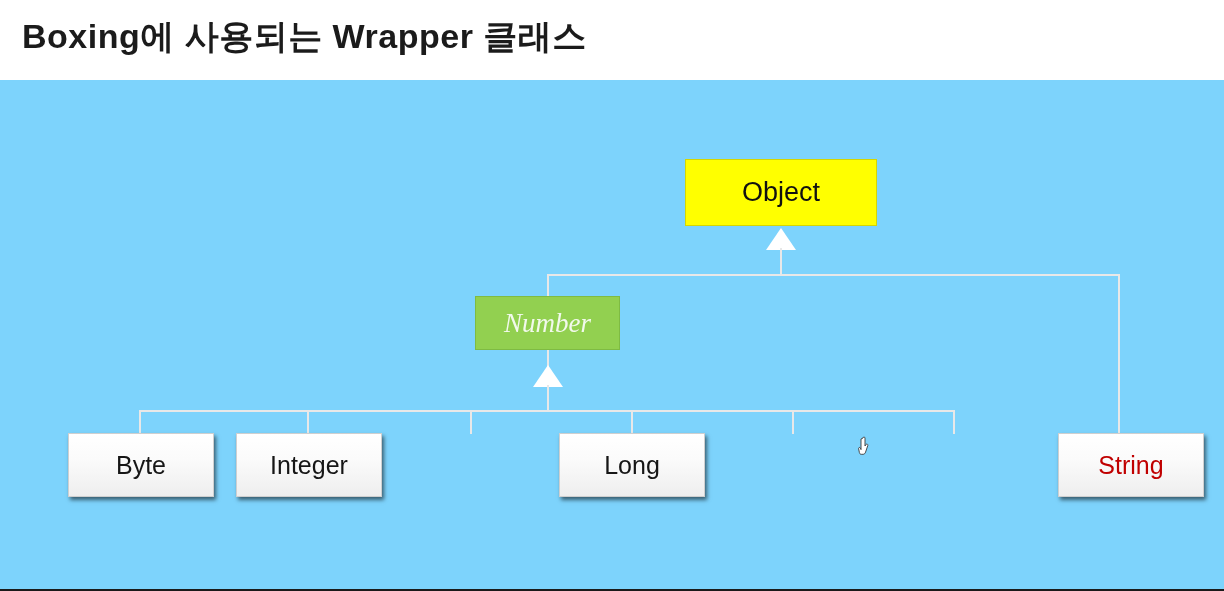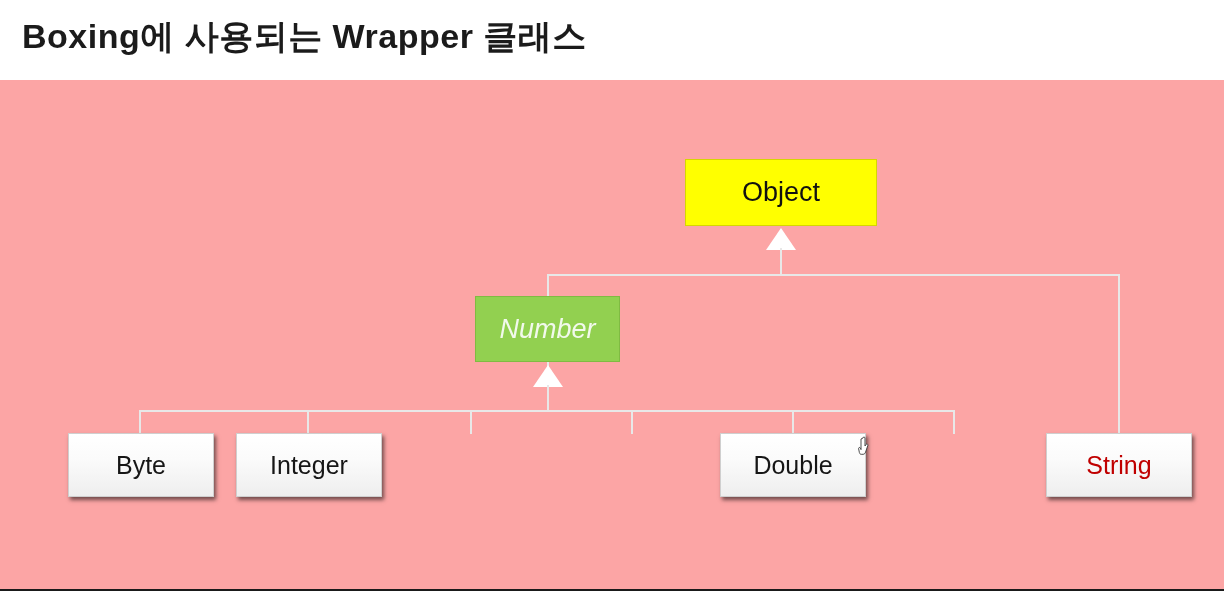--- a/index.html
+++ b/index.html
@@ -43,21 +43,21 @@
     white-space: nowrap;
   }
 
   
   #canvas {
     position: absolute;
     left: 0;
     top: 80px;
     width: 1224px;
     height: 511px;
-    background: #fca5a5;
+    background: #7dd3fc;
     overflow: hidden;
   }
   #canvas::after {
     content: "";
     position: absolute;
     left: 0;
     bottom: 0;
     width: 100%;
     height: 2px;
     background: #1a1a1a;
@@ -91,20 +91,21 @@
 
   .node-leaf {
     background: linear-gradient(180deg, #ffffff 0%, #fbfbfb 40%, #eeeeee 100%);
     color: #161616;
     font-size: 25px;
     border: 1px solid #cfcfcf;
     box-shadow: 2px 3px 4px rgba(0,0,0,0.55);
   }
   .node-leaf.accent-red {
     color: #c00000;
+    margin-left: 12px;
   }
 
   
   .conn {
     position: absolute;
     background: #e8e8e8;
   }
   .conn-h { height: 2px; }
   .conn-v { width: 2px; }
 
@@ -142,21 +143,21 @@
 
     <div class="arrow-up" style="left:766px; top:148px;"></div>
     <div class="conn conn-v" style="left:780px; top:168px; height:28px;"></div>
 
     <div class="conn conn-h" style="left:547px; top:194px; width:573px;"></div>
 
     <div class="conn conn-v" style="left:547px; top:194px; height:98px;"></div>
 
     <div class="conn conn-v" style="left:1118px; top:194px; height:160px;"></div>
 
-    <div class="node node-number" style="left:475px; top:216px; width:145px; height:66px;">
+    <div class="node node-number" style="left:475px; top:216px; width:145px; height:54px;font-family:Liberation Serif, serif;">
       <span>Number</span>
     </div>
 
     <div class="arrow-up" style="left:533px; top:285px;"></div>
     <div class="conn conn-v" style="left:547px; top:305px; height:26px;"></div>
 
     <div class="conn conn-h" style="left:139px; top:330px; width:816px;"></div>
 
     <div class="conn conn-v" style="left:139px; top:330px; height:24px;"></div>
     <div class="conn conn-v" style="left:307px; top:330px; height:24px;"></div>
@@ -167,24 +168,24 @@
 
     <div class="node node-leaf" style="left:68px; top:353px; width:146px; height:64px;">
       <span>Byte</span>
     </div>
 
     <div class="node node-leaf" style="left:236px; top:353px; width:146px; height:64px;">
       <span>Integer</span>
     </div>
 
 
-
-    <div class="node node-leaf" style="left:720px; top:353px; width:146px; height:64px;">
-      <span>Double</span>
-    </div>
+    <div class="node node-leaf" style="left:559px; top:353px; width:146px; height:64px;">
+      <span>Long</span>
+    </div>
+
 
 
     <div class="node node-leaf accent-red" style="left:1046px; top:353px; width:146px; height:64px;">
       <span>String</span>
     </div>
 
     <div id="cursor" style="left:858px; top:356px;">
       <svg width="18" height="24" viewBox="0 0 18 24">
         <path d="M5 2 C5 0.7 7 0.7 7 2 L7 10 L8 8.5 C8.6 7.6 10.3 8.3 9.8 9.5
                  L7.6 16 C7.2 17.3 6.4 18.3 5.2 18.3 L3.2 18.3

